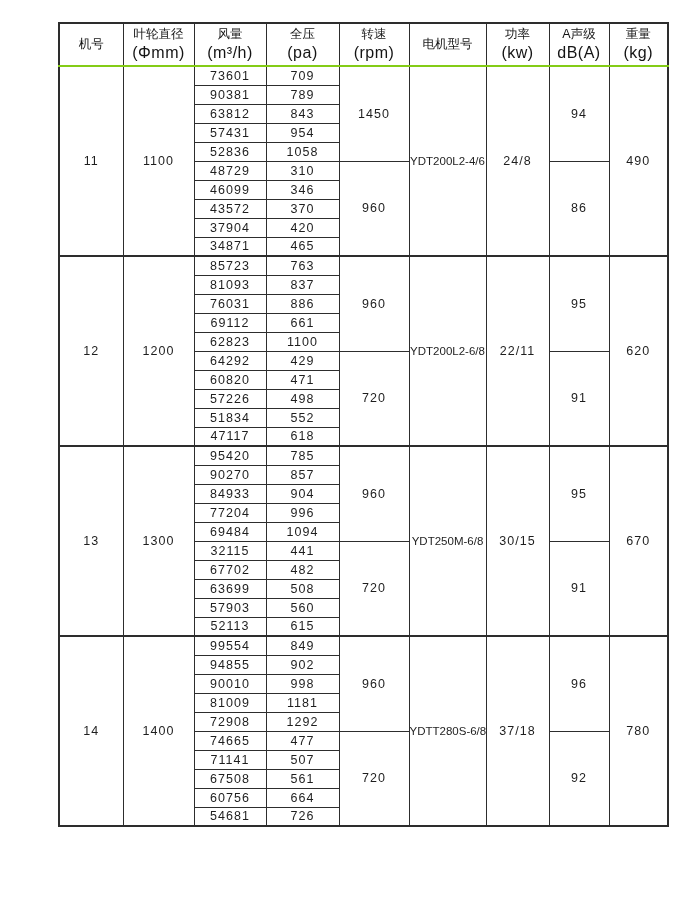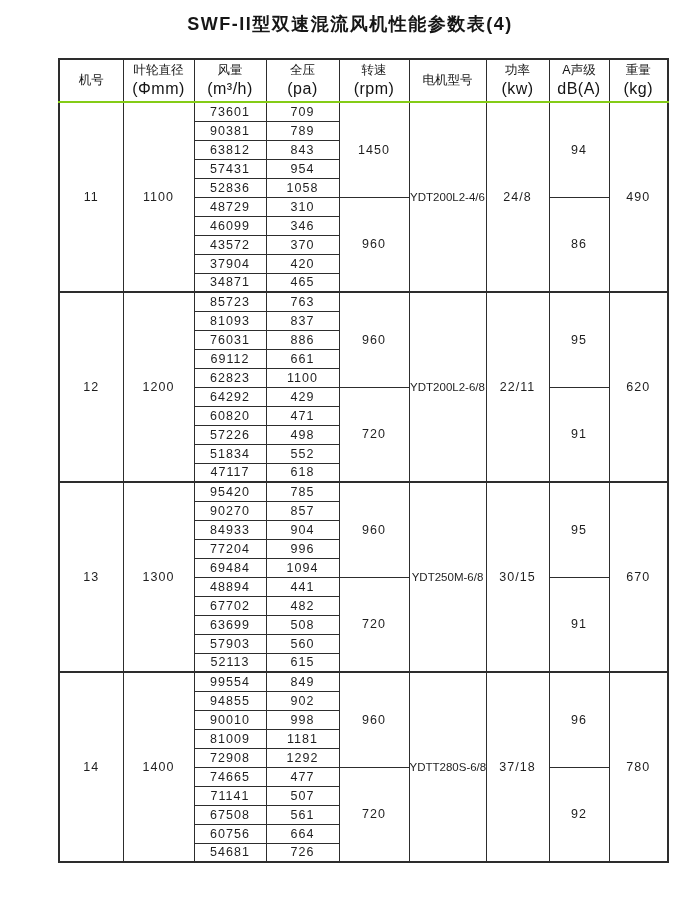--- a/index.html
+++ b/index.html
@@ -59,21 +59,20 @@
     font-size: 11.5px;
     letter-spacing: 0;
   }
   .perf-table tbody tr.block-start td { border-top: 2px solid #2d2d2d; }
 </style>
 </head>
 <body>
 
 <div class="page" data-name="document-page">
 
-  <div class="subtitle" data-name="page-subtitle">SWF-II型双速混流风机性能参数表(4)</div>
 
   <table class="perf-table" data-name="performance-table">
     <colgroup>
       <col style="width:64px">
         <col style="width:71px">
         <col style="width:72px">
       <col style="width:73px">
         <col style="width:70px">
         <col style="width:77px">
       <col style="width:63px">
@@ -240,21 +239,21 @@
         </tr>
         <tr data-name="table-row">
           <td data-name="air-volume-cell">77204</td>
           <td data-name="total-pressure-cell">996</td>
         </tr>
         <tr data-name="table-row">
           <td data-name="air-volume-cell">69484</td>
           <td data-name="total-pressure-cell">1094</td>
         </tr>
         <tr data-name="table-row">
-          <td data-name="air-volume-cell">48894</td>
+          <td data-name="air-volume-cell">32115</td>
           <td data-name="total-pressure-cell">441</td>
           <td data-name="speed-cell" rowspan="5">720</td>
           <td data-name="noise-level-cell" rowspan="5">91</td>
         </tr>
         <tr data-name="table-row">
           <td data-name="air-volume-cell">67702</td>
           <td data-name="total-pressure-cell">482</td>
         </tr>
         <tr data-name="table-row">
           <td data-name="air-volume-cell">63699</td>

